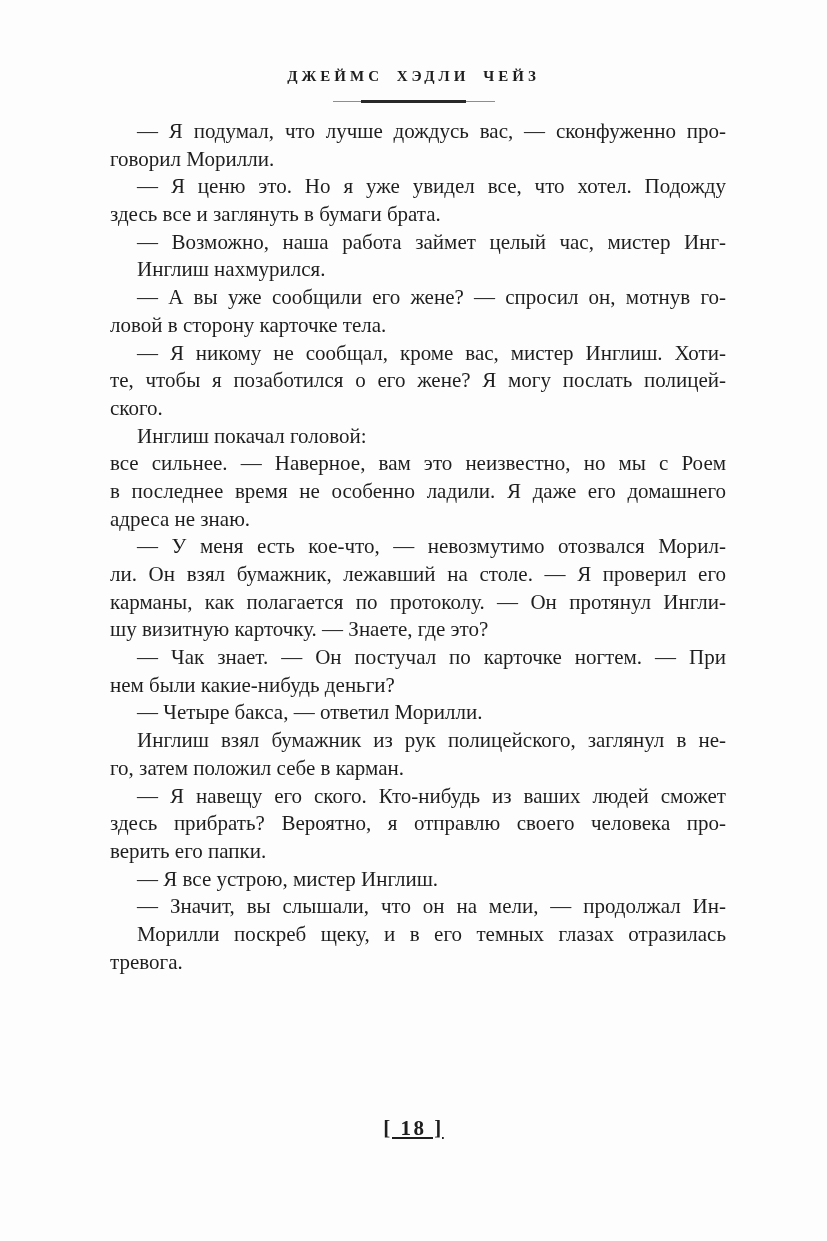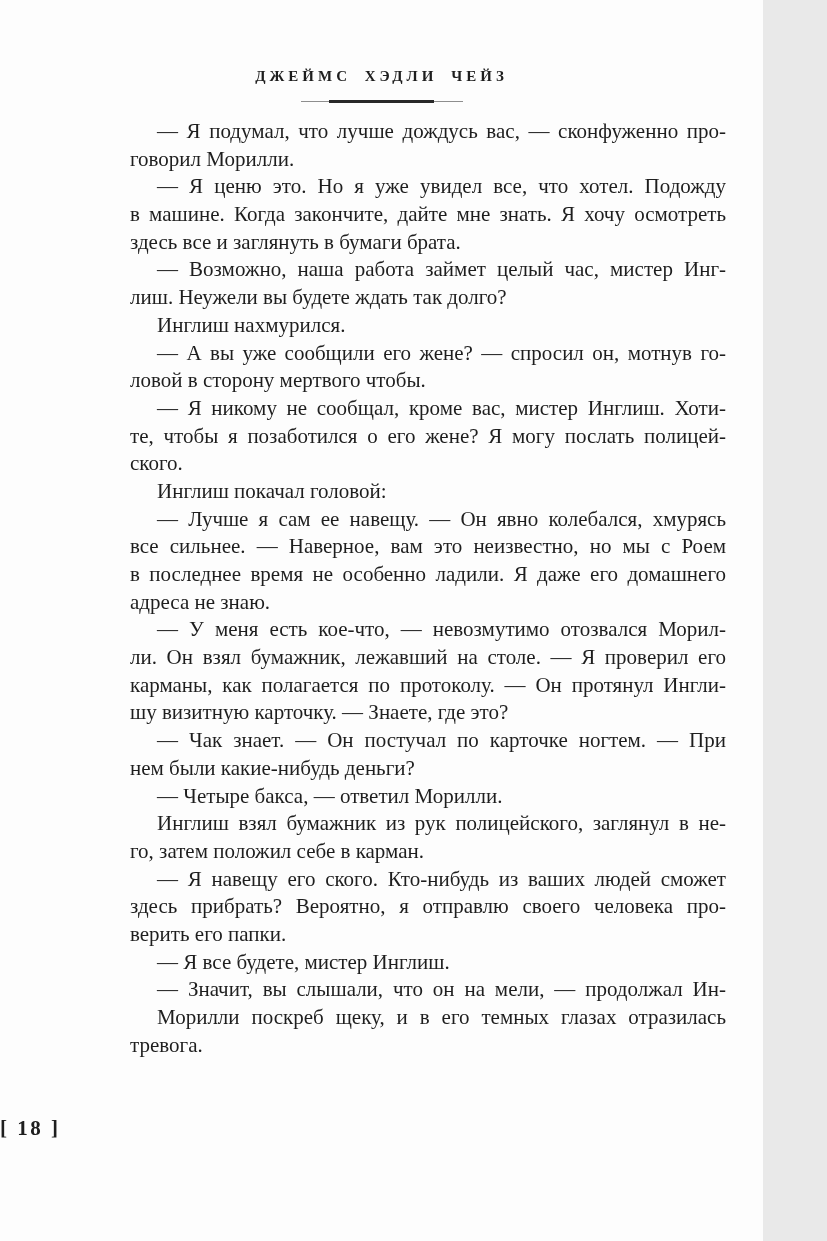--- a/index.html
+++ b/index.html
@@ -7,21 +7,21 @@
     padding: 0;
   }
   body {
     width: 827px;
     height: 1241px;
     background: #e9e9e9;
     font-family: "Liberation Serif", "DejaVu Serif", serif;
   }
   .page {
     position: relative;
-    width: 763px;
+    width: 827px;
     height: 1241px;
     background: var(--paper, #fdfdfd);
     color: var(--ink, #1e1e1e);
     overflow: hidden;
   }
 
   
   .running-header {
     position: absolute;
     top: 68px;
@@ -63,88 +63,85 @@
     width: 616px;
     font-size: 21px;
     line-height: 27.7px;
     color: var(--ink, #1e1e1e);
   }
   .body-text .line {
     white-space: normal;
     overflow: hidden;
     height: 27.7px;
     text-align: left;
-    margin-left: 20px;
   }
   .body-text .line.just {
     text-align: justify;
     text-align-last: justify;
   }
   .body-text .line.indent {
     text-indent: 27px;
   }
 
   
   .page-footer {
     position: absolute;
     top: 1116px;
     left: 0;
     width: 100%;
-    text-align: left;
+    text-align: center;
     font-weight: bold;
     font-size: 21px;
     letter-spacing: 2.5px;
     color: var(--ink, #1e1e1e);
+    text-decoration: underline;
   }
 </style>
 </head>
 <body>
 
 <div class="page">
 
   <div class="running-header">ДЖЕЙМС ХЭДЛИ ЧЕЙЗ</div>
 
   <div class="header-rule">
     <span class="thin"></span>
     <span class="thick"></span>
     <span class="thin"></span>
   </div>
 
   <div class="body-text">
       <div class="line indent just">— Я подумал, что лучше дождусь вас, — сконфуженно про-</div>
       <div class="line">говорил Морилли.</div>
       <div class="line indent just">— Я ценю это. Но я уже увидел все, что хотел. Подожду</div>
-      <div class="line just">в машине. Когда закончите, дайте мне знать. Я хочу осмотреть</div>
       <div class="line">здесь все и заглянуть в бумаги брата.</div>
       <div class="line indent just">— Возможно, наша работа займет целый час, мистер Инг-</div>
-      <div class="line">лиш. Неужели вы будете ждать так долго?</div>
       <div class="line indent">Инглиш нахмурился.</div>
       <div class="line indent just">— А вы уже сообщили его жене? — спросил он, мотнув го-</div>
-      <div class="line">ловой в сторону мертвого чтобы.</div>
+      <div class="line">ловой в сторону карточке тела.</div>
       <div class="line indent just">— Я никому не сообщал, кроме вас, мистер Инглиш. Хоти-</div>
       <div class="line just">те, чтобы я позаботился о его жене? Я могу послать полицей-</div>
       <div class="line">ского.</div>
       <div class="line indent">Инглиш покачал головой:</div>
-      <div class="line indent just">— Лучше я сам ее навещу. — Он явно колебался, хмурясь</div>
       <div class="line just">все сильнее. — Наверное, вам это неизвестно, но мы с Роем</div>
       <div class="line just">в последнее время не особенно ладили. Я даже его домашнего</div>
       <div class="line">адреса не знаю.</div>
       <div class="line indent just">— У меня есть кое-что, — невозмутимо отозвался Морил-</div>
       <div class="line just">ли. Он взял бумажник, лежавший на столе. — Я проверил его</div>
       <div class="line just">карманы, как полагается по протоколу. — Он протянул Ингли-</div>
       <div class="line">шу визитную карточку. — Знаете, где это?</div>
       <div class="line indent just">— Чак знает. — Он постучал по карточке ногтем. — При</div>
       <div class="line">нем были какие-нибудь деньги?</div>
       <div class="line indent">— Четыре бакса, — ответил Морилли.</div>
       <div class="line indent just">Инглиш взял бумажник из рук полицейского, заглянул в не-</div>
       <div class="line">го, затем положил себе в карман.</div>
       <div class="line indent just">— Я навещу его ского. Кто-нибудь из ваших людей сможет</div>
       <div class="line just">здесь прибрать? Вероятно, я отправлю своего человека про-</div>
       <div class="line">верить его папки.</div>
-      <div class="line indent">— Я все будете, мистер Инглиш.</div>
+      <div class="line indent">— Я все устрою, мистер Инглиш.</div>
       <div class="line indent just">— Значит, вы слышали, что он на мели, — продолжал Ин-</div>
       <div class="line indent just">Морилли поскреб щеку, и в его темных глазах отразилась</div>
       <div class="line">тревога.</div>
     </div>
 
   <div class="page-footer">[ 18 ]</div>
 
 </div>
 
 </body></html>

